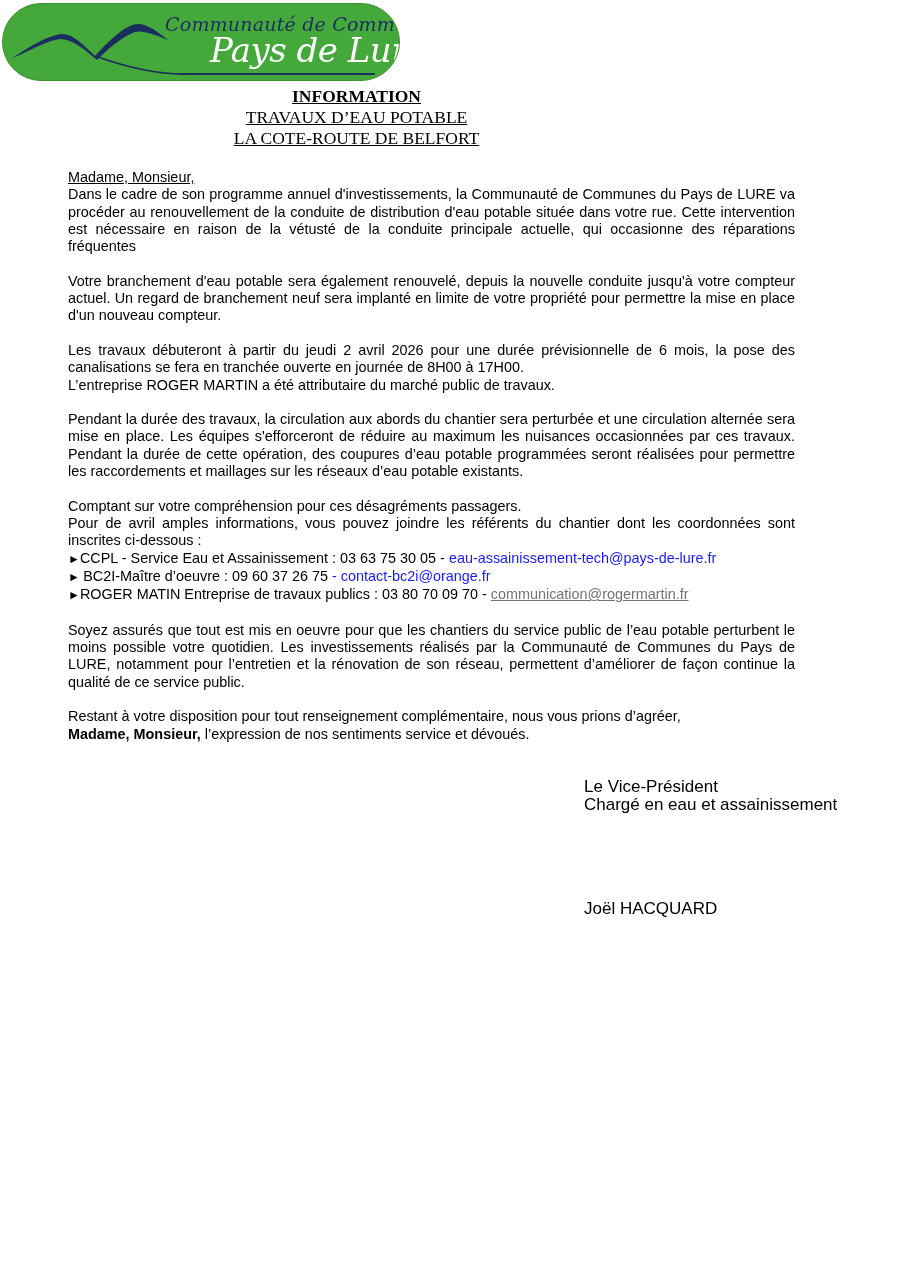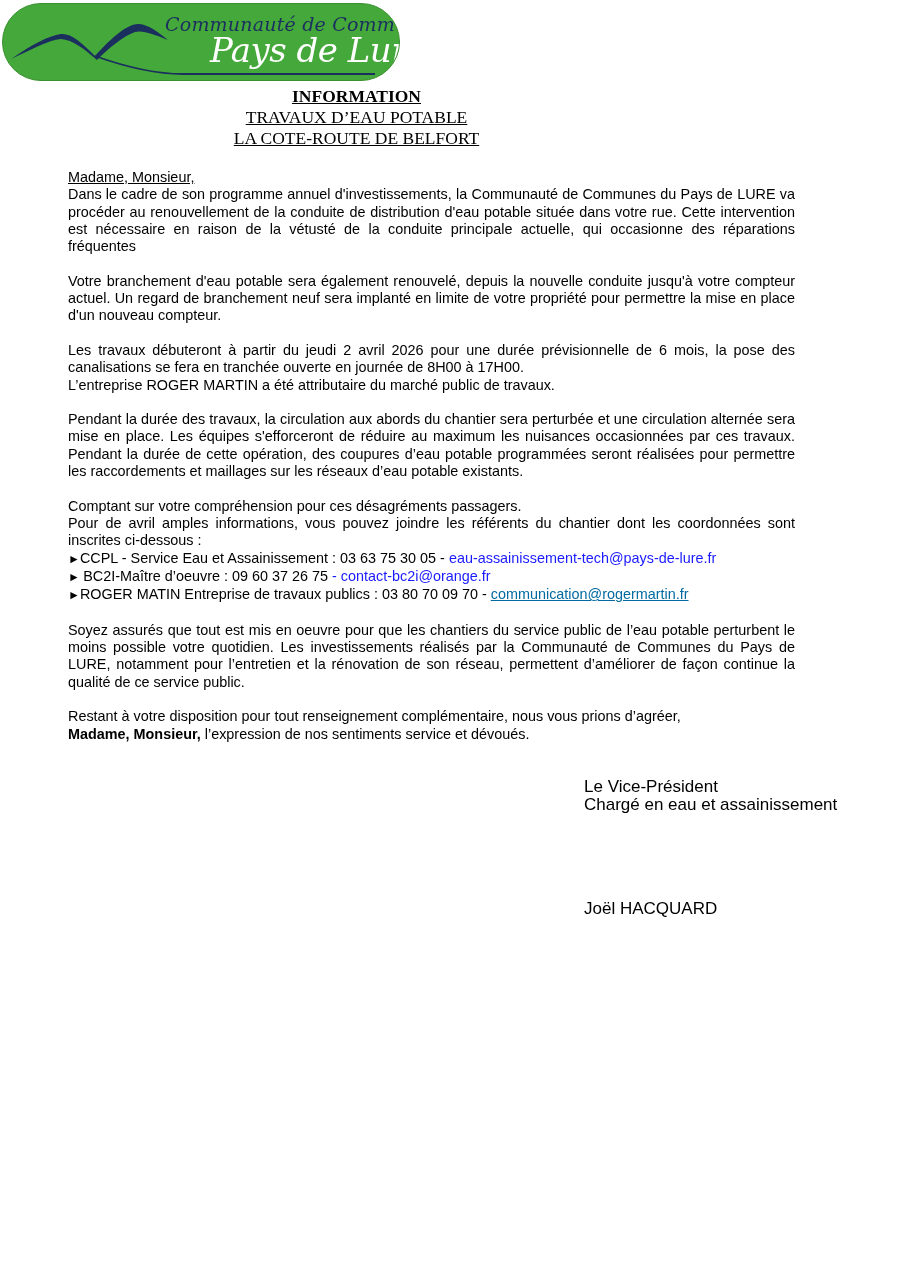--- a/index.html
+++ b/index.html
@@ -29,21 +29,21 @@
 
   .body-text {
     position: absolute; left: 68px; top: 169px; width: 727px;
     font-family: "Liberation Sans", sans-serif; font-size: 14.4px; line-height: 17.3px;
     text-align: justify; transform-origin: 0 0;
   }
   .body-text p { margin: 0 0 17.3px 0; }
   .body-text .line { display: block; }
   .salutation { text-decoration: underline; }
   .link { color: #1a1aff; }
-  .link-u { color: #0369a1; text-decoration: underline; }
+  .link-u { color: #737373; text-decoration: underline; }
   .bold { font-weight: bold; }
   .arrow { font-size: 12px; }
 
   .signature {
     position: absolute; left: 584px; top: 778px;
     font-family: "Liberation Sans", sans-serif; font-size: 17px; line-height: 17.5px;
   }
   .signature .name { margin-top: 87px; }
 </style>
 </head>

